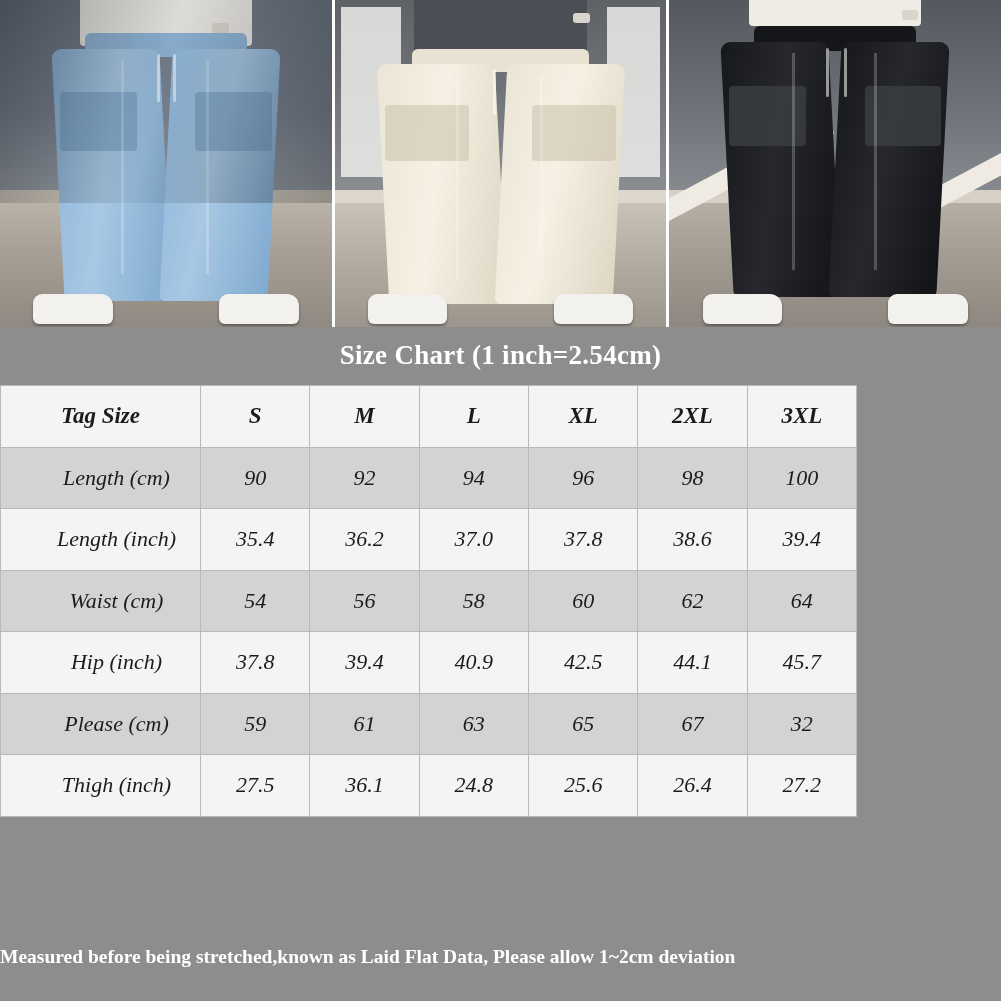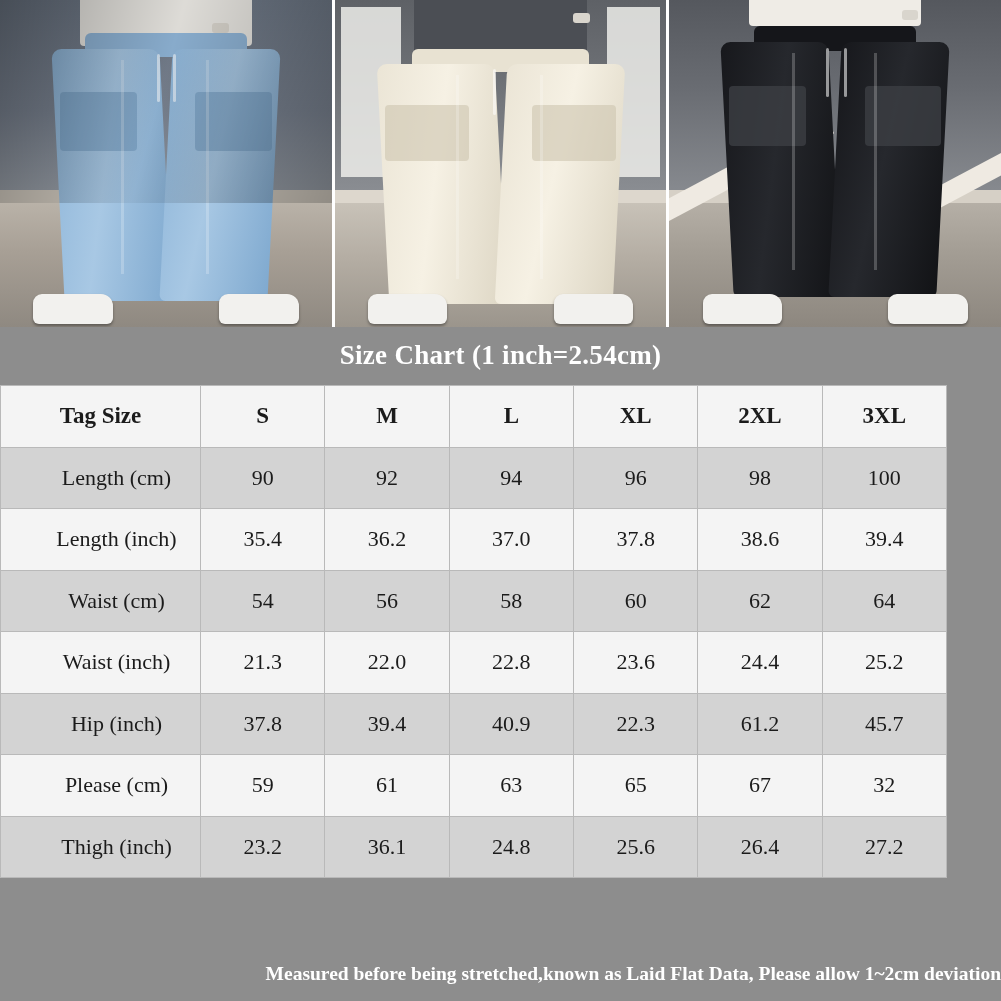--- a/index.html
+++ b/index.html
@@ -162,22 +162,23 @@
     text-align: center;
     font-size: 27px;
     font-weight: bold;
     color: #ffffff;
     letter-spacing: .3px;
     padding: 13px 0 14px 0;
     font-family: "Liberation Serif", serif;
   }
   table.size-table {
     border-collapse: collapse;
-    width: 947px;
+    width: 857px;
     table-layout: fixed;
+    font-style: italic;
   }
   table.size-table td, table.size-table th {
     border: 1px solid #b9b9b9;
     height: 60.5px;
     text-align: center;
     font-size: 22px;
     color: #1b1b1b;
     font-family: "Liberation Serif", serif;
     font-weight: normal;
     padding: 0;
@@ -193,25 +194,25 @@
   }
   table.size-table td.row-label {
     font-size: 22px;
     padding-left: 32px;
   }
   col.c0 { width: 200px; }
   .footnote {
     position: absolute;
     left: 0; bottom: 0;
     width: 1001px;
-    text-align: right;
+    text-align: left;
     color: #ffffff;
     font-size: 19.5px;
     font-weight: bold;
-    padding-bottom: 16px;
+    padding-bottom: 33px;
     padding-top: 8px;
     font-family: "Liberation Serif", serif;
   }
 </style>
 </head>
 <body>
 
 <div class="page">
 
   <div class="photo-strip">
@@ -329,49 +330,40 @@
           <tr>
             <td class="row-label">Waist (cm)</td>
             <td>54</td>
             <td>56</td>
             <td>58</td>
             <td>60</td>
             <td>62</td>
             <td>64</td>
           </tr>
           <tr>
-            <td class="row-label">Waist (inch)</td>
-            <td>21.3</td>
-            <td>22.0</td>
-            <td>22.8</td>
-            <td>23.6</td>
-            <td>24.4</td>
-            <td>25.2</td>
-          </tr>
-          <tr>
             <td class="row-label">Hip (inch)</td>
             <td>37.8</td>
             <td>39.4</td>
             <td>40.9</td>
-            <td>22.3</td>
-            <td>61.2</td>
+            <td>42.5</td>
+            <td>44.1</td>
             <td>45.7</td>
           </tr>
           <tr>
             <td class="row-label">Please (cm)</td>
             <td>59</td>
             <td>61</td>
             <td>63</td>
             <td>65</td>
             <td>67</td>
             <td>32</td>
           </tr>
           <tr>
             <td class="row-label">Thigh (inch)</td>
-            <td>23.2</td>
+            <td>27.5</td>
             <td>36.1</td>
             <td>24.8</td>
             <td>25.6</td>
             <td>26.4</td>
             <td>27.2</td>
           </tr>
         </tbody>
     </table>
 
     <div class="footnote">Measured before being stretched,known as Laid Flat Data, Please allow 1~2cm deviation</div>

